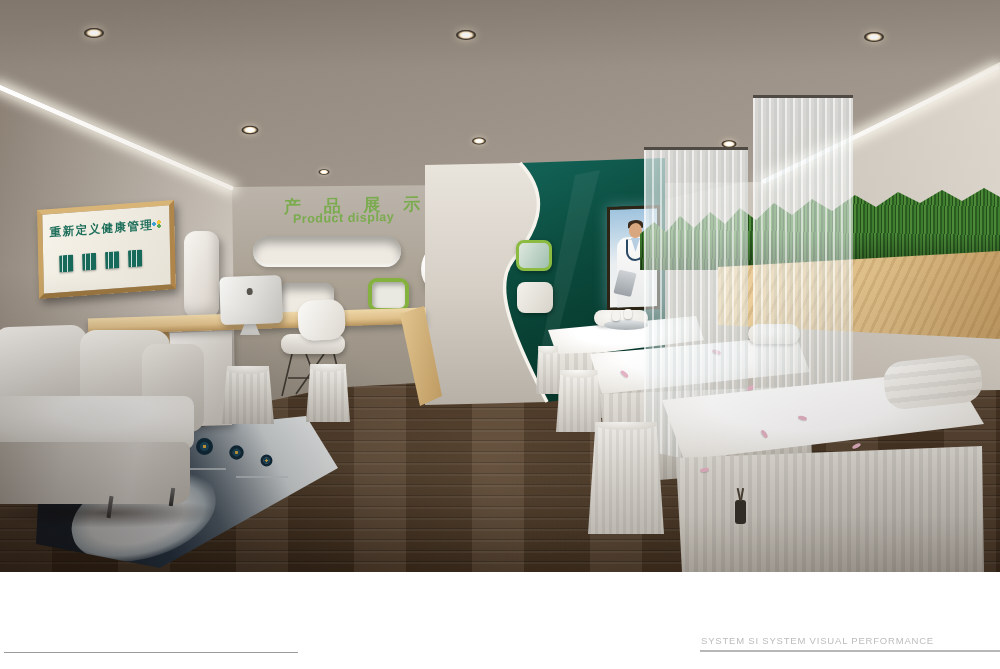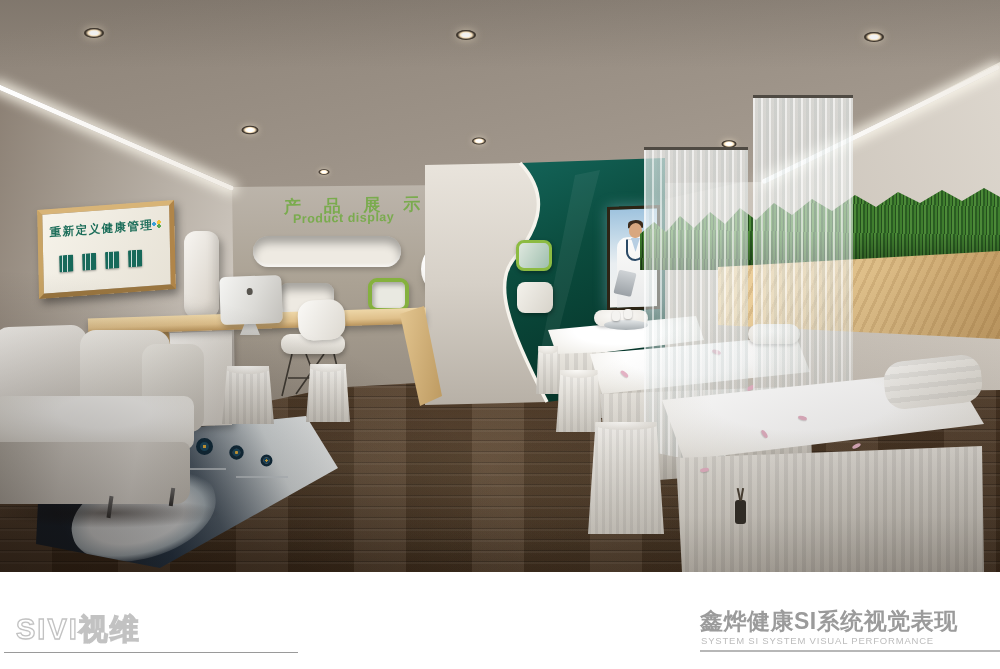--- a/index.html
+++ b/index.html
@@ -371,19 +371,17 @@
   <div class="stool" style="left:588px;top:422px;width:76px;height:112px;"></div>
   <div class="diffuser"></div>
   <div class="petal" style="left:798px;top:416px;transform:rotate(15deg);"></div>
   <div class="petal" style="left:852px;top:444px;transform:rotate(-25deg);"></div>
   <div class="petal" style="left:760px;top:432px;transform:rotate(55deg);"></div>
   <div class="petal" style="left:700px;top:468px;transform:rotate(-10deg);"></div>
 
   <div class="vignette"></div>
 
   <div class="footer">
-    <div class="logo">SIVI视维</div>
     <div class="logo-underline"></div>
-    <div class="credit-title">鑫烨健康SI系统视觉表现</div>
     <div class="credit-sub">SYSTEM SI SYSTEM VISUAL PERFORMANCE</div>
     <div class="credit-underline"></div>
   </div>
 </div>
 
 </body></html>

